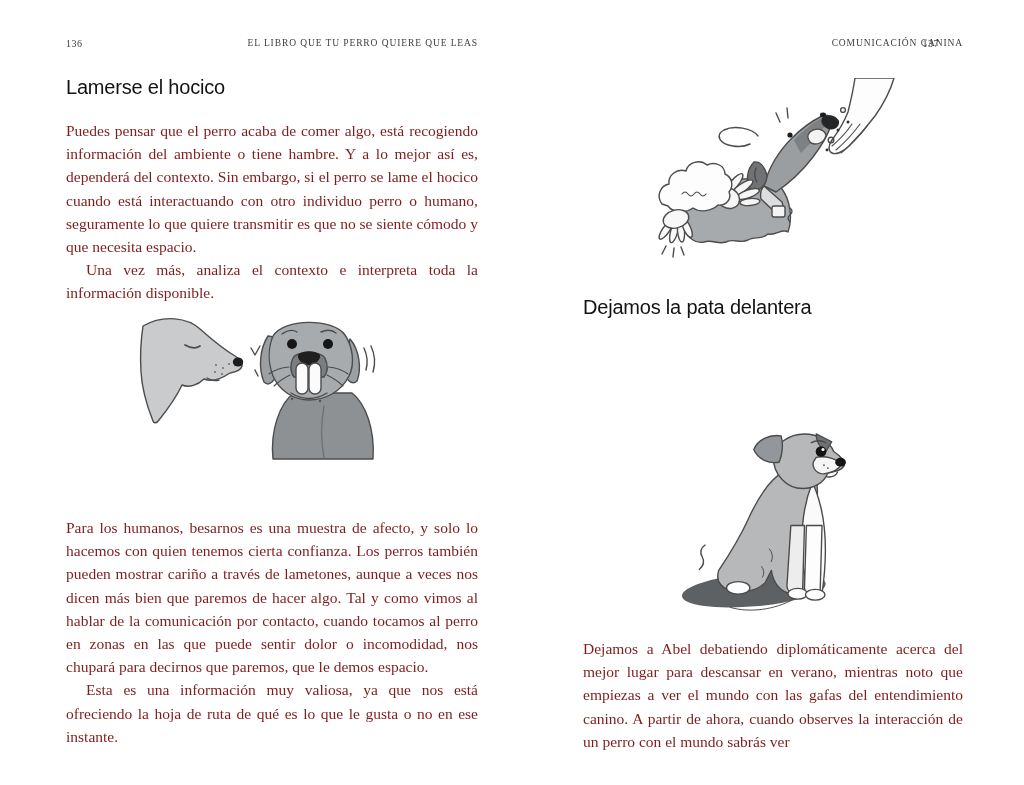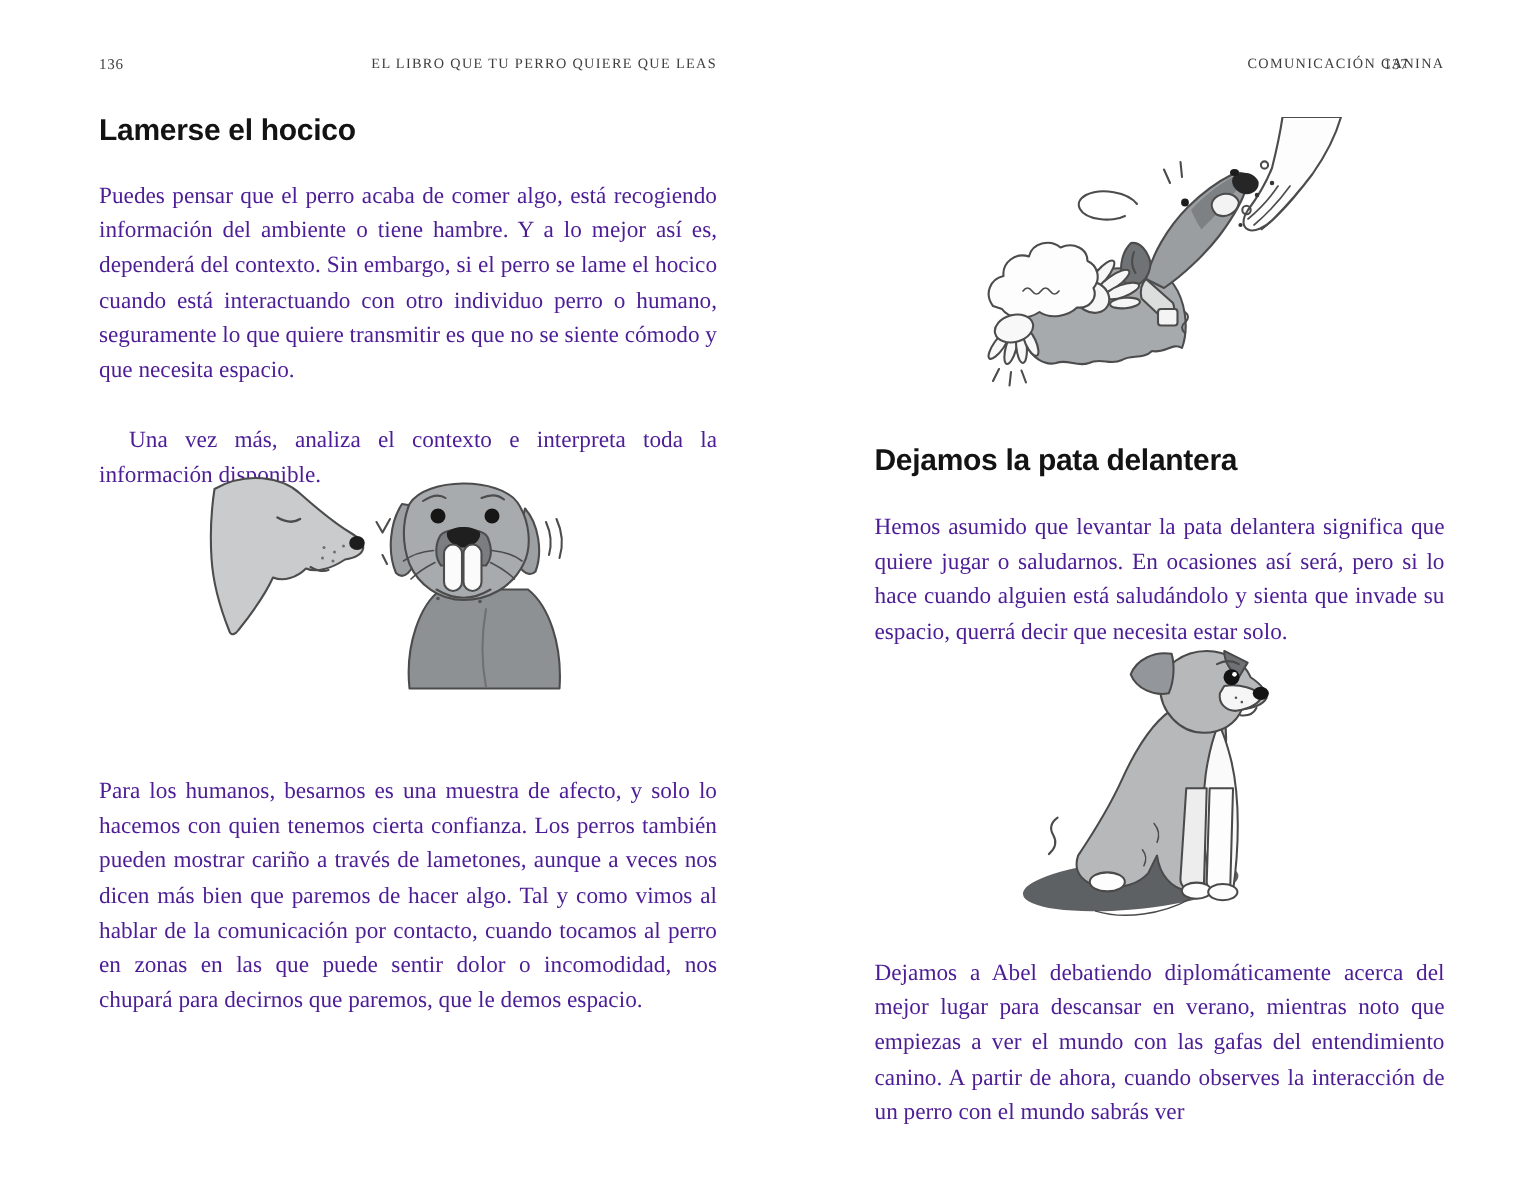--- a/index.html
+++ b/index.html
@@ -20,28 +20,28 @@
   }
   .pnum {
     position:absolute; top:38px; font-size:10px; letter-spacing:0.5px; color:#3d3d3d;
   }
   .pnum.pl { left:0; }
   .pnum.pr { right:24px; }
 
   .heading {
     position:absolute; left:0; margin:0;
     font-family:"Liberation Sans", sans-serif;
-    font-weight:700; font-size:20px; color:#131313; letter-spacing:-0.2px;
+    font-weight:400; font-size:20px; color:#131313; letter-spacing:-0.2px;
   }
   .body { position:absolute; left:0; width:100%; }
   .body p {
     margin:0; text-align:justify;
-    font-size:15.5px; line-height:23.2px; color:#4c1d95;
-  }
-  .body p.ind { text-indent:20px;margin-top:24px; }
+    font-size:15.5px; line-height:23.2px; color:#7f1d1d;
+  }
+  .body p.ind { text-indent:20px; }
 
   .illus { position:absolute; }
   svg { display:block; }
 </style>
 </head>
 <body>
 
 <div class="spread">
 
   <div class="page left">
@@ -95,20 +95,21 @@
         <path fill="none" stroke-width="1.1" d="M177,61 q-12,1 -20,7 M178,69 q-10,5 -16,11 M216,61 q12,1 20,7 M215,69 q10,5 16,11"></path>
         <circle cx="180" cy="93" r="1.2" fill="#555555" stroke="none"></circle>
         <circle cx="208" cy="95" r="1.2" fill="#555555" stroke="none"></circle>
         <path fill="none" d="M252,42 q5,11 2,22 M259,40 q6,13 2,26"></path>
       </g>
     </svg>
 
 
     <div class="body" style="top:516px">
       <p>Para los humanos, besarnos es una muestra de afecto, y solo lo hacemos con quien tenemos cierta confianza. Los perros también pueden mostrar cariño a través de lametones, aunque a veces nos dicen más bien que paremos de hacer algo. Tal y como vimos al hablar de la comunicación por contacto, cuando tocamos al perro en zonas en las que puede sentir dolor o incomodidad, nos chupará para decirnos que paremos, que le demos espacio.</p>
+      <p class="ind">Esta es una información muy valiosa, ya que nos está ofreciendo la hoja de ruta de qué es lo que le gusta o no en ese instante.</p>
     </div>
   </div>
 
   <div class="page right">
     <div class="rhead">COMUNICACIÓN CANINA</div>
     <span class="pnum pr">137</span>
 
     <svg class="illus" style="left:39px; top:78px" width="340" height="200" viewBox="0 0 340 200" aria-hidden="true">
       <g stroke="#4c4c4c" stroke-width="1.4" fill="none" stroke-linecap="round" stroke-linejoin="round">
 
@@ -160,23 +161,20 @@
           <circle cx="226" cy="44" r="1.5" fill="#333333" stroke="none"></circle>
           <circle cx="216" cy="52" r="1.5" fill="#333333" stroke="none"></circle>
           <circle cx="209" cy="62" r="2.8"></circle>
           <circle cx="205" cy="72" r="1.4" fill="#333333" stroke="none"></circle>
         </g>
       </g>
     </svg>
 
     <h2 class="heading" style="top:296px">Dejamos la pata delantera</h2>
 
-    <div class="body" style="top:340px">
-      <p>Hemos asumido que levantar la pata delantera significa que quiere jugar o saludarnos. En ocasiones así será, pero si lo hace cuando alguien está saludándolo y sienta que invade su espacio, querrá decir que necesita estar solo.</p>
-    </div>
 
     <svg class="illus" style="left:85px; top:432px" width="195" height="191" viewBox="0 0 200 196" aria-hidden="true">
       <g stroke="#4a4a4a" stroke-width="1.4" stroke-linecap="round" stroke-linejoin="round">
 
         <ellipse cx="88" cy="162" rx="74" ry="17" fill="#5e6164" stroke="none" transform="rotate(-5 88 162)"></ellipse>
 
         <path d="M38,116 q-7,5 -3,12 q4,7 -3,13" fill="none"></path>
 
         <path fill="#b6b8ba" d="M120,40 C104,48 92,68 82,90 C72,112 60,130 52,142 C48,154 56,162 70,164 C82,165 94,161 100,154 L106,142 C108,156 116,164 126,166 L146,166 C152,142 154,112 148,90 C154,74 156,52 148,38 Z"></path>
 

